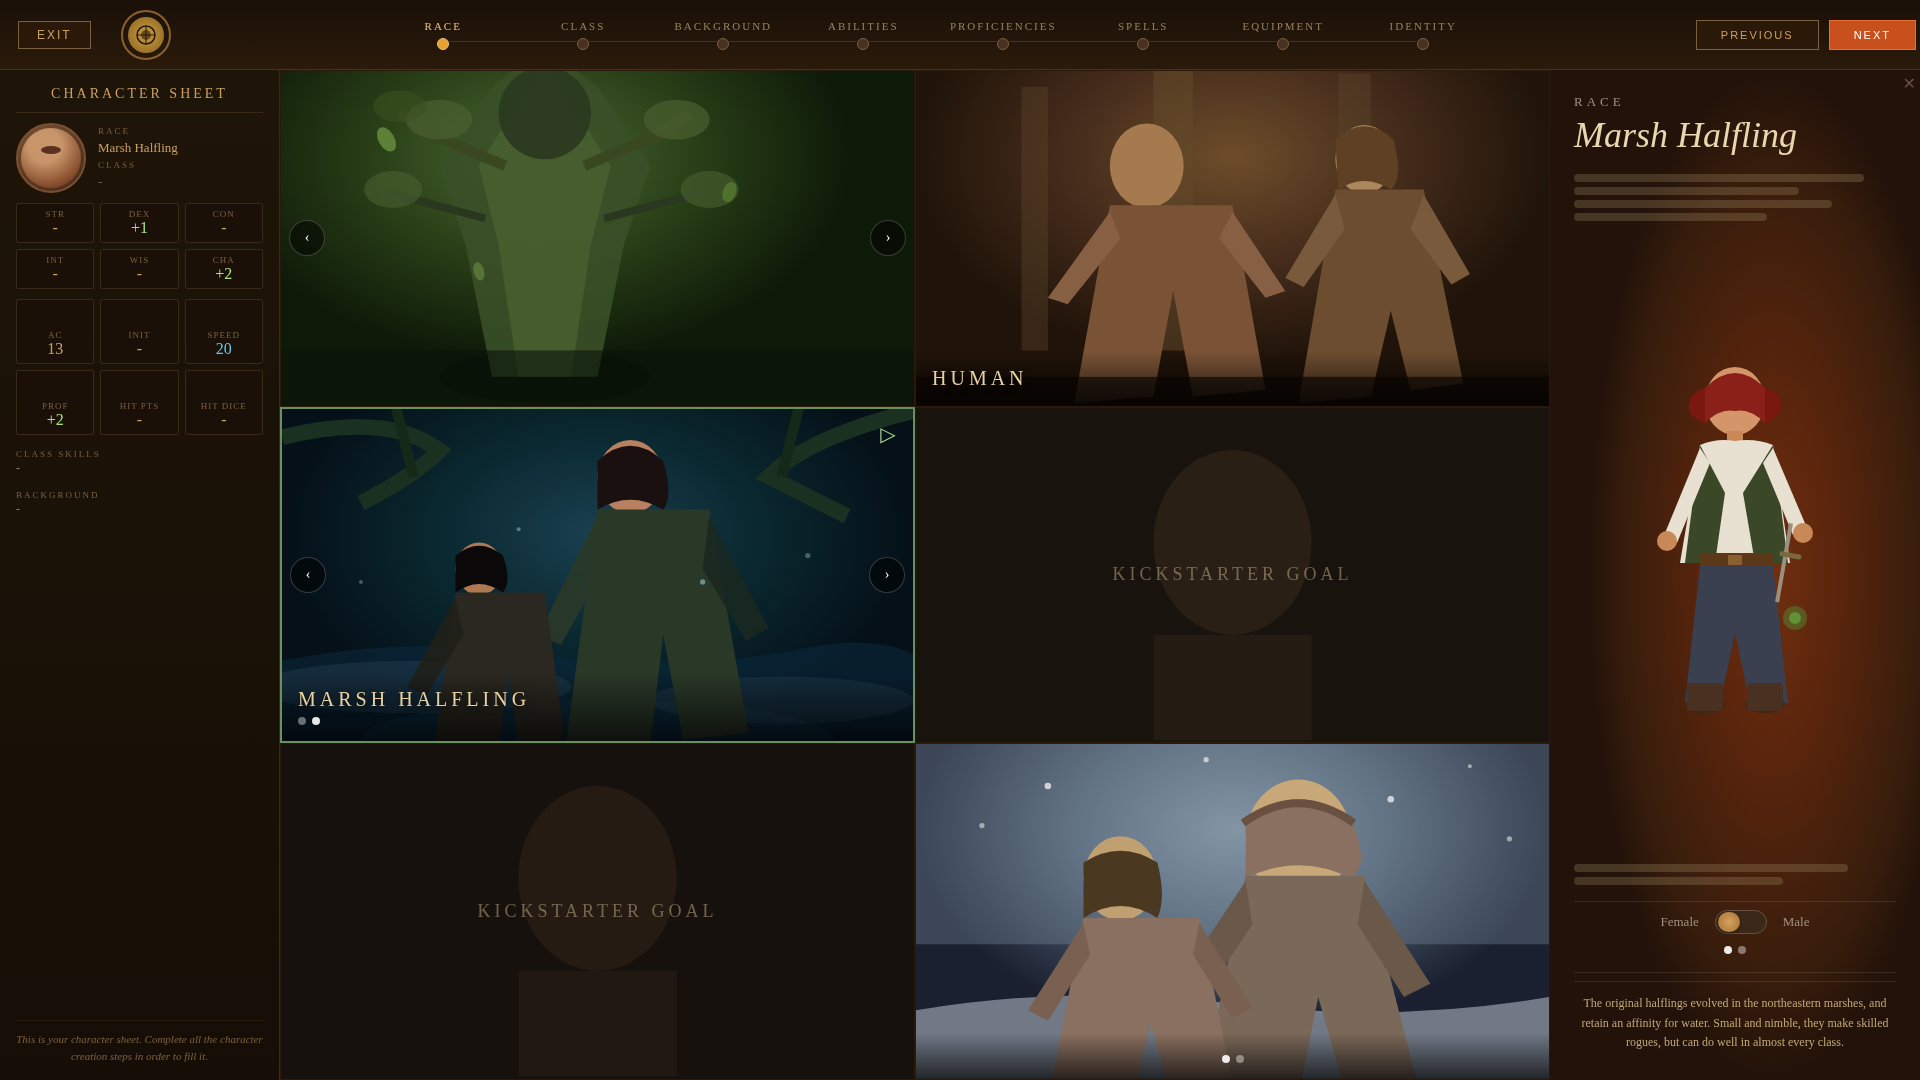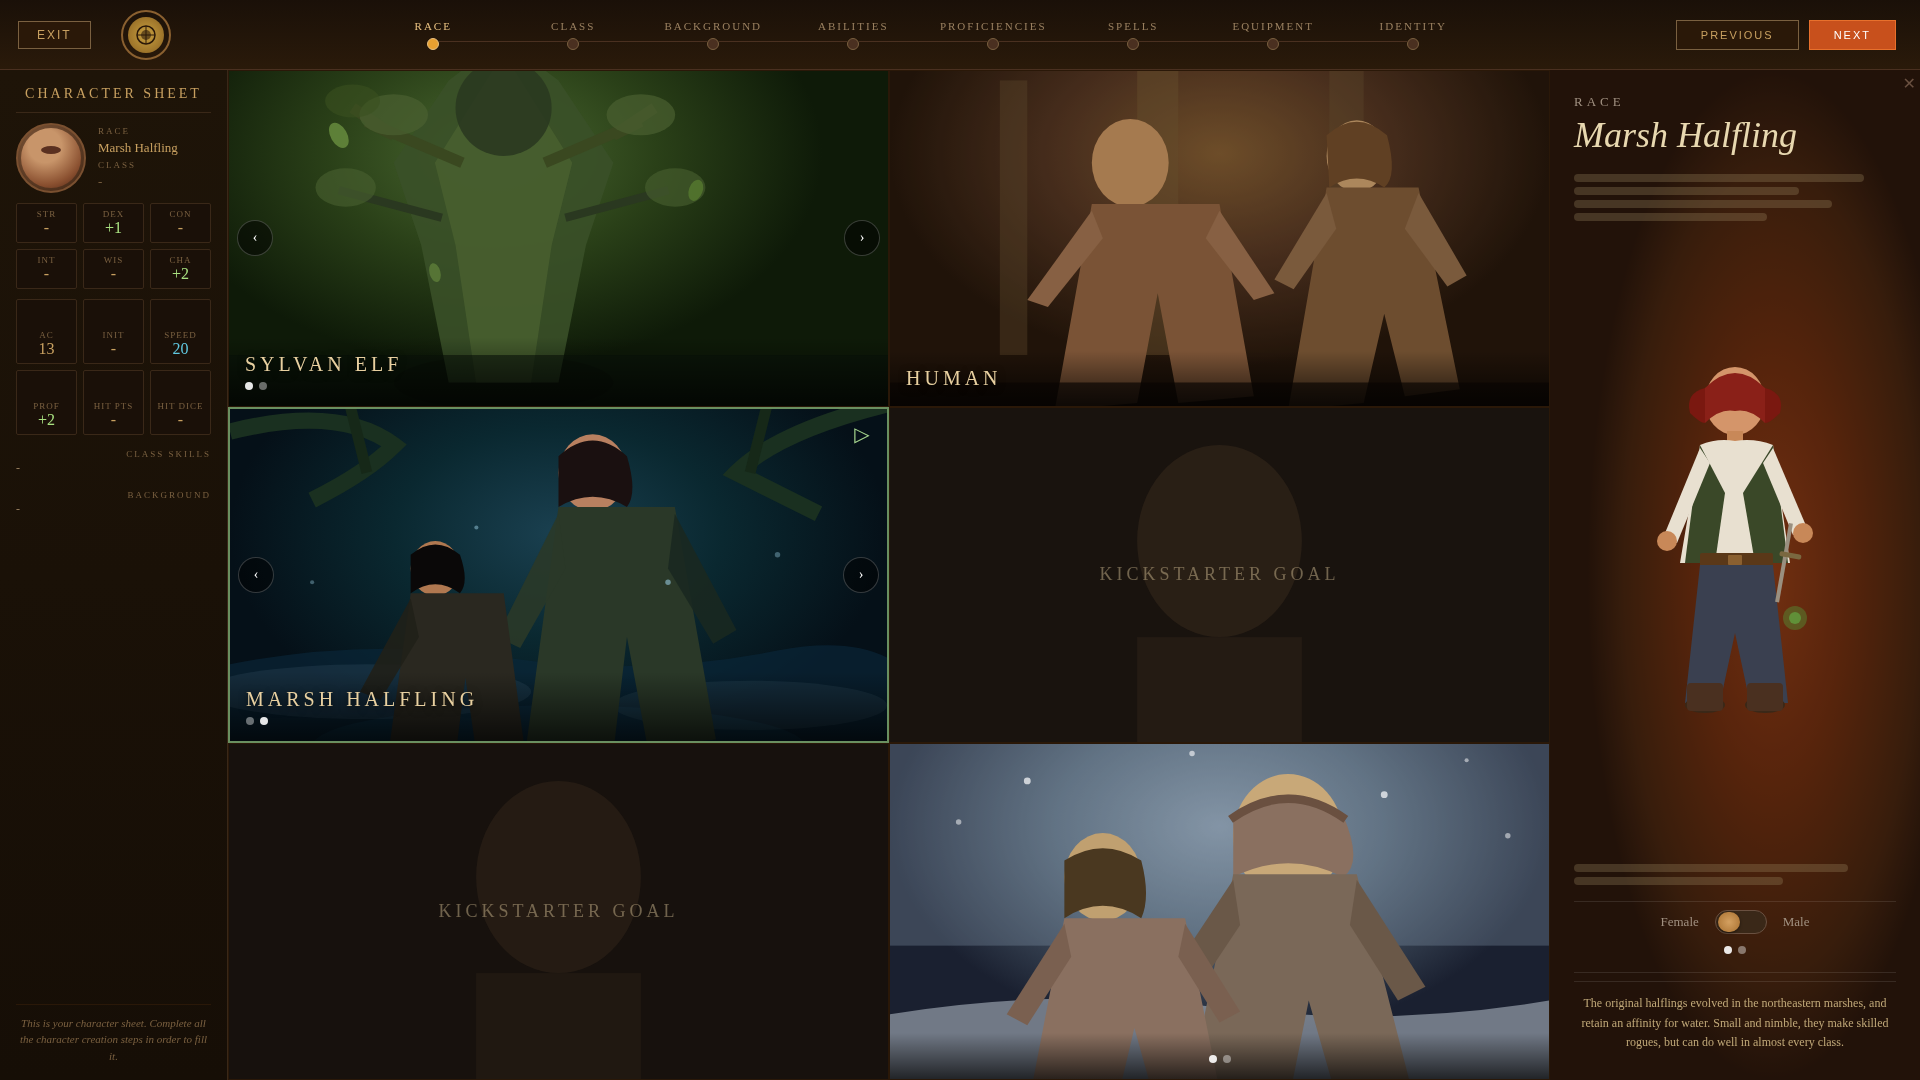--- a/index.html
+++ b/index.html
@@ -96,21 +96,21 @@
       background: radial-gradient(circle, #c8a040, #8a6020);
       display: flex;
       align-items: center;
       justify-content: center;
       font-size: 18px;
       color: #2a1808;
     }
     .nav-right-btns {
       display: flex;
       gap: 10px;
-      margin-right: 24px;
+      margin-right: 4px;
     }
     .nav-btn {
       padding: 8px 24px;
       border: 1px solid #7a6040;
       background: #2a1808;
       color: #c8a060;
       font-size: 11px;
       letter-spacing: 2px;
       cursor: pointer;
       text-transform: uppercase;
@@ -124,21 +124,21 @@
 
     
     .main-area {
       position: absolute;
       top: 70px; left: 0; right: 0; bottom: 0;
       display: flex;
     }
 
     
     .left-panel {
-      width: 228px;
+      width: 280px;
       background: linear-gradient(180deg, #1e1408 0%, #160e06 100%);
       border-right: 1px solid #3a2818;
       padding: 16px;
       display: flex;
       flex-direction: column;
       gap: 10px;
       position: relative;
       z-index: 10;
     }
     .character-sheet-title {
@@ -259,21 +259,20 @@
     .combat-value.green {
       color: #a8e080;
     }
 
     .section-label {
       font-size: 9px;
       letter-spacing: 2px;
       color: #7a6040;
       text-transform: uppercase;
       margin-top: 4px;
-      text-align: right;
     }
     .section-value {
       font-size: 12px;
       color: #9a8060;
       margin-top: 2px;
     }
 
     .character-sheet-footer {
       margin-top: auto;
       text-align: center;
@@ -694,27 +693,20 @@
           <ellipse cx="90" cy="55" rx="20" ry="12" fill="#3a5020" opacity="0.6"></ellipse>
           <ellipse cx="85" cy="118" rx="22" ry="14" fill="#4a6030" opacity="0.6"></ellipse>
           <ellipse cx="325" cy="118" rx="22" ry="14" fill="#4a6030" opacity="0.6"></ellipse>
 
           <rect x="0" y="240" width="480" height="70" fill="rgba(10,20,10,0.6)"></rect>
 
           <ellipse cx="80" cy="80" rx="6" ry="10" fill="#6a9040" opacity="0.8" transform="rotate(-30,80,80)"></ellipse>
           <ellipse cx="340" cy="120" rx="5" ry="8" fill="#5a8030" opacity="0.7" transform="rotate(20,340,120)"></ellipse>
           <ellipse cx="150" cy="180" rx="4" ry="7" fill="#6a9040" opacity="0.6" transform="rotate(-15,150,180)"></ellipse>
         </svg>
-        <div class="race-card-overlay">
-          <div class="race-card-name">SYLVAN ELF</div>
-          <div class="race-card-dots">
-            <div class="dot active"></div>
-            <div class="dot"></div>
-          </div>
-        </div>
         <div class="carousel-arrow arrow-left">‹</div>
         <div class="carousel-arrow arrow-right">›</div>
       </div>
 
       <div class="race-card" style="position:relative;padding-left:28px;">
         <svg class="human-svg" viewBox="0 0 480 310" preserveAspectRatio="xMidYMid slice">
           <defs>
             <radialGradient id="humanGrad" cx="50%" cy="30%">
               <stop offset="0%" stop-color="#7a5830"></stop>
               <stop offset="50%" stop-color="#4a3020"></stop>

